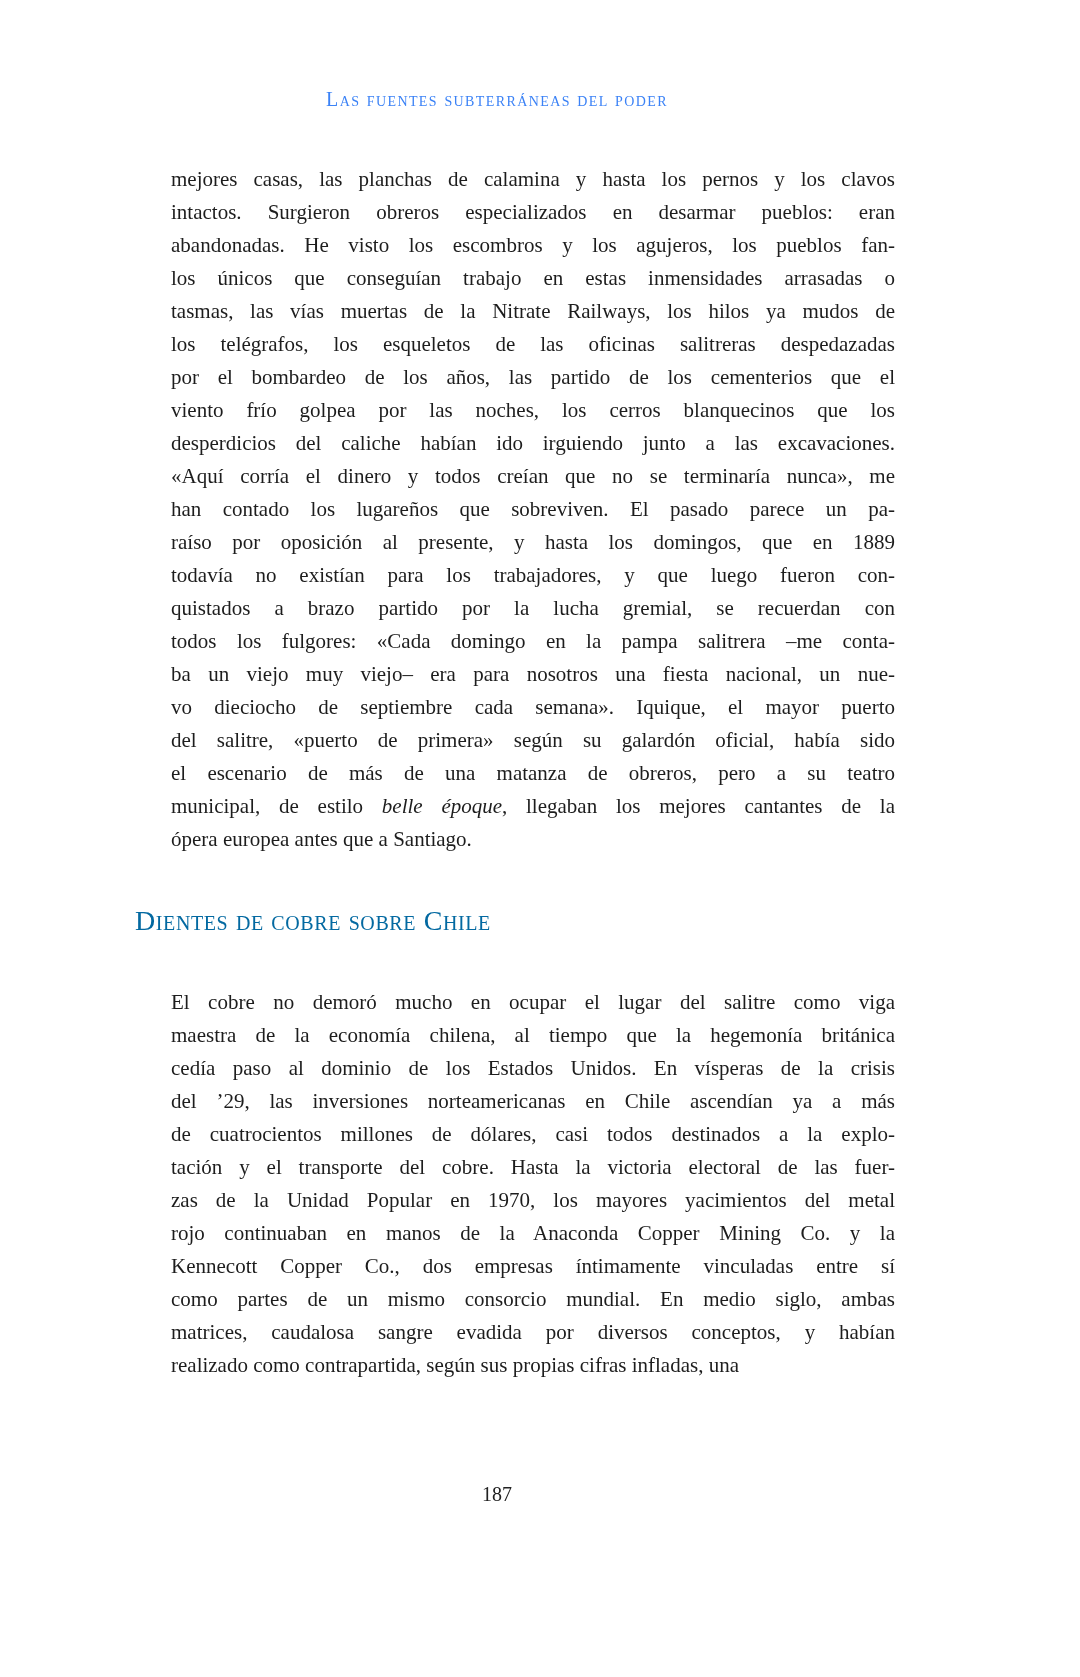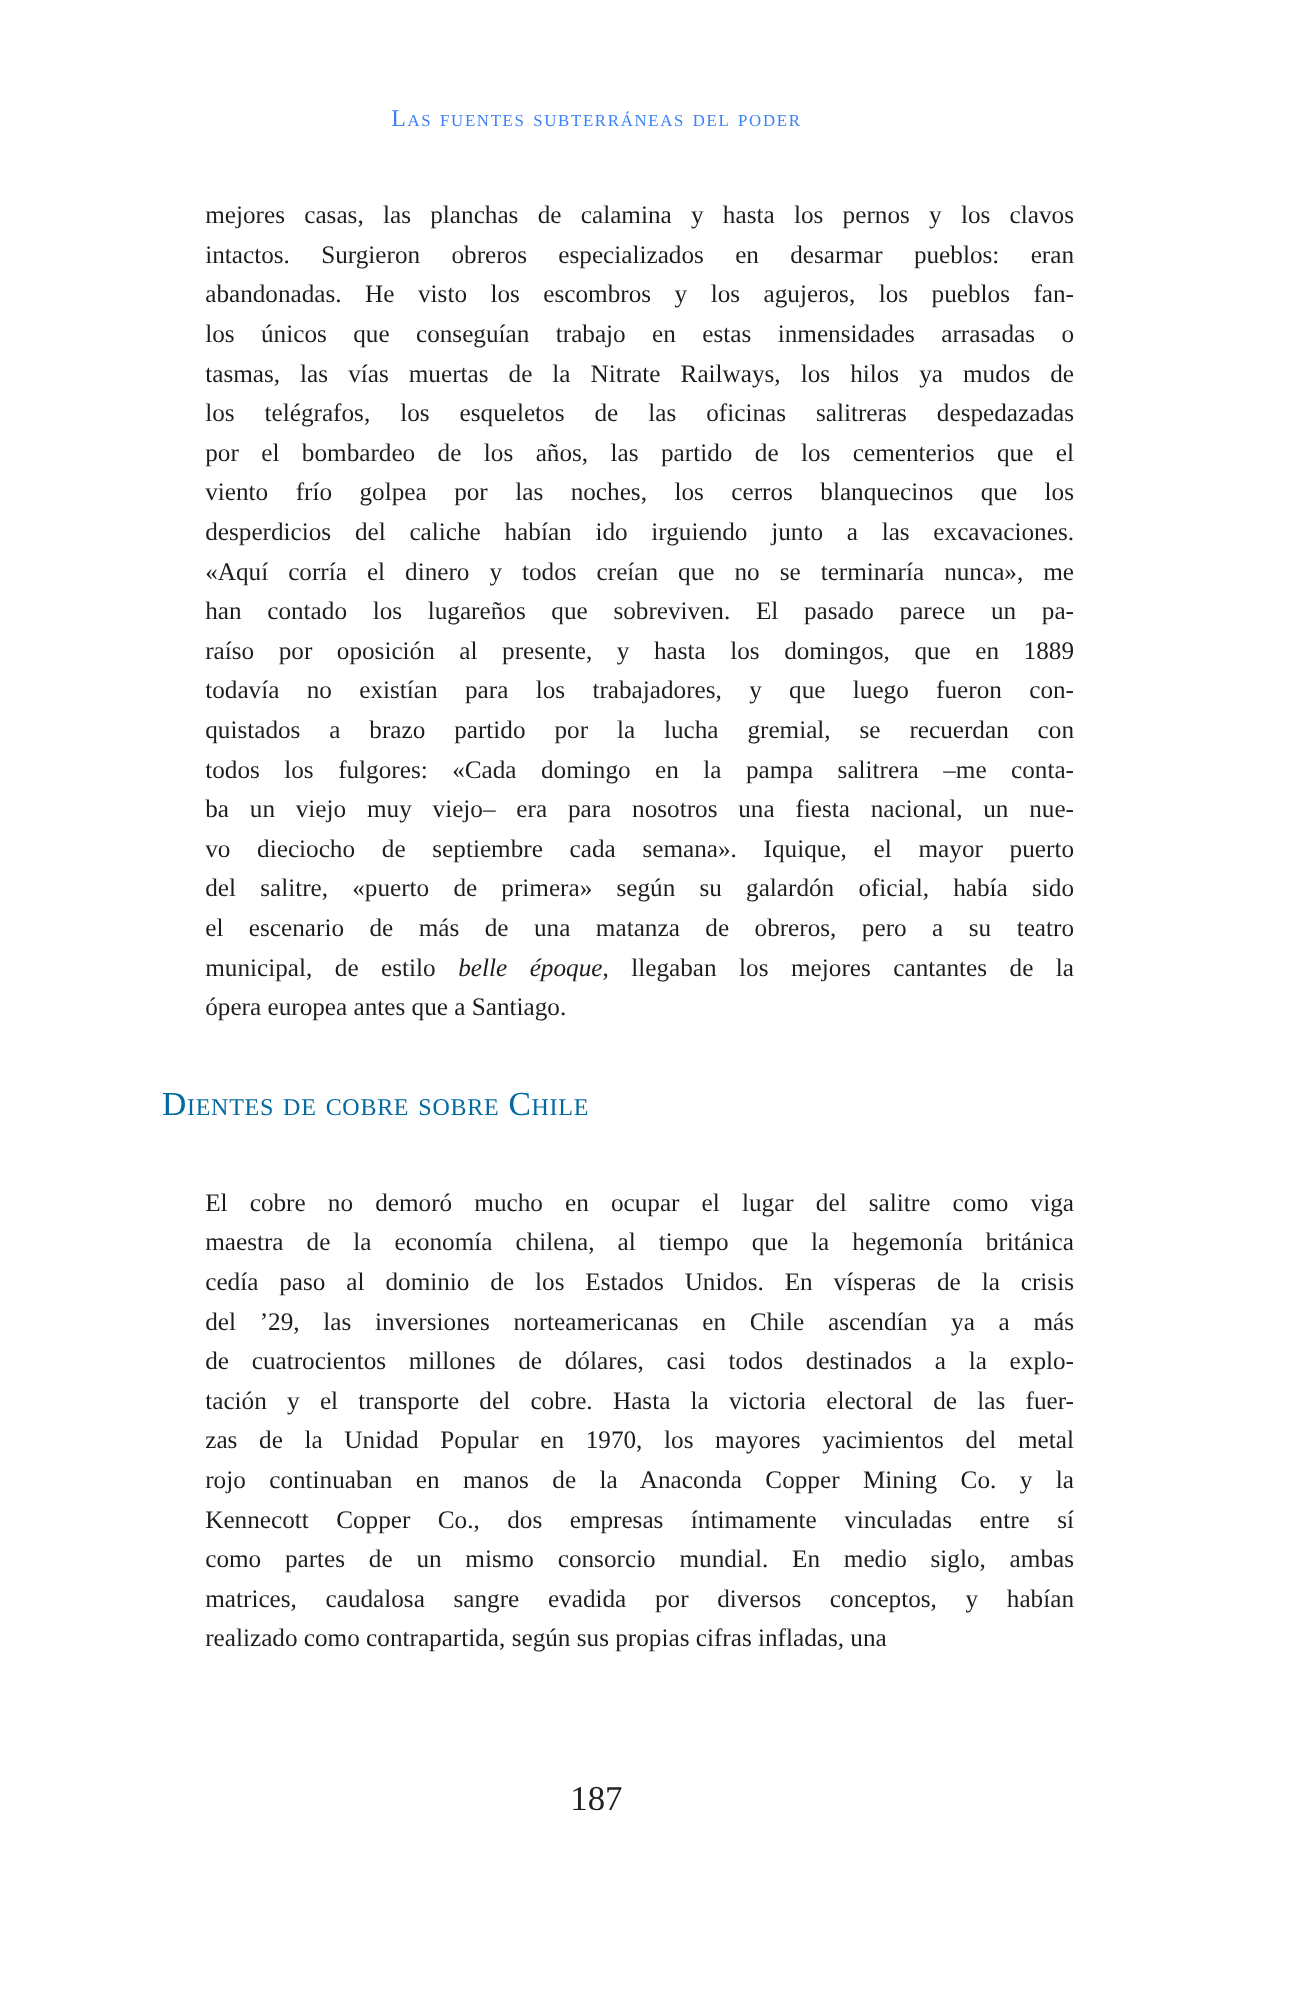--- a/index.html
+++ b/index.html
@@ -70,21 +70,21 @@
     font-size: 28px;
     letter-spacing: 0.6px;
     color: #0369a1;
   }
   .page-number {
     position: absolute;
     top: 1483px;
     left: 0;
     width: 100%;
     text-align: center;
-    font-size: 29px;
+    font-size: 20px;
     color: #222222;
   }
 </style>
 </head>
 <body>
 
 <div class="page">
   <div class="content-col">
 
     <div class="running-header">Las fuentes subterráneas del poder</div>

